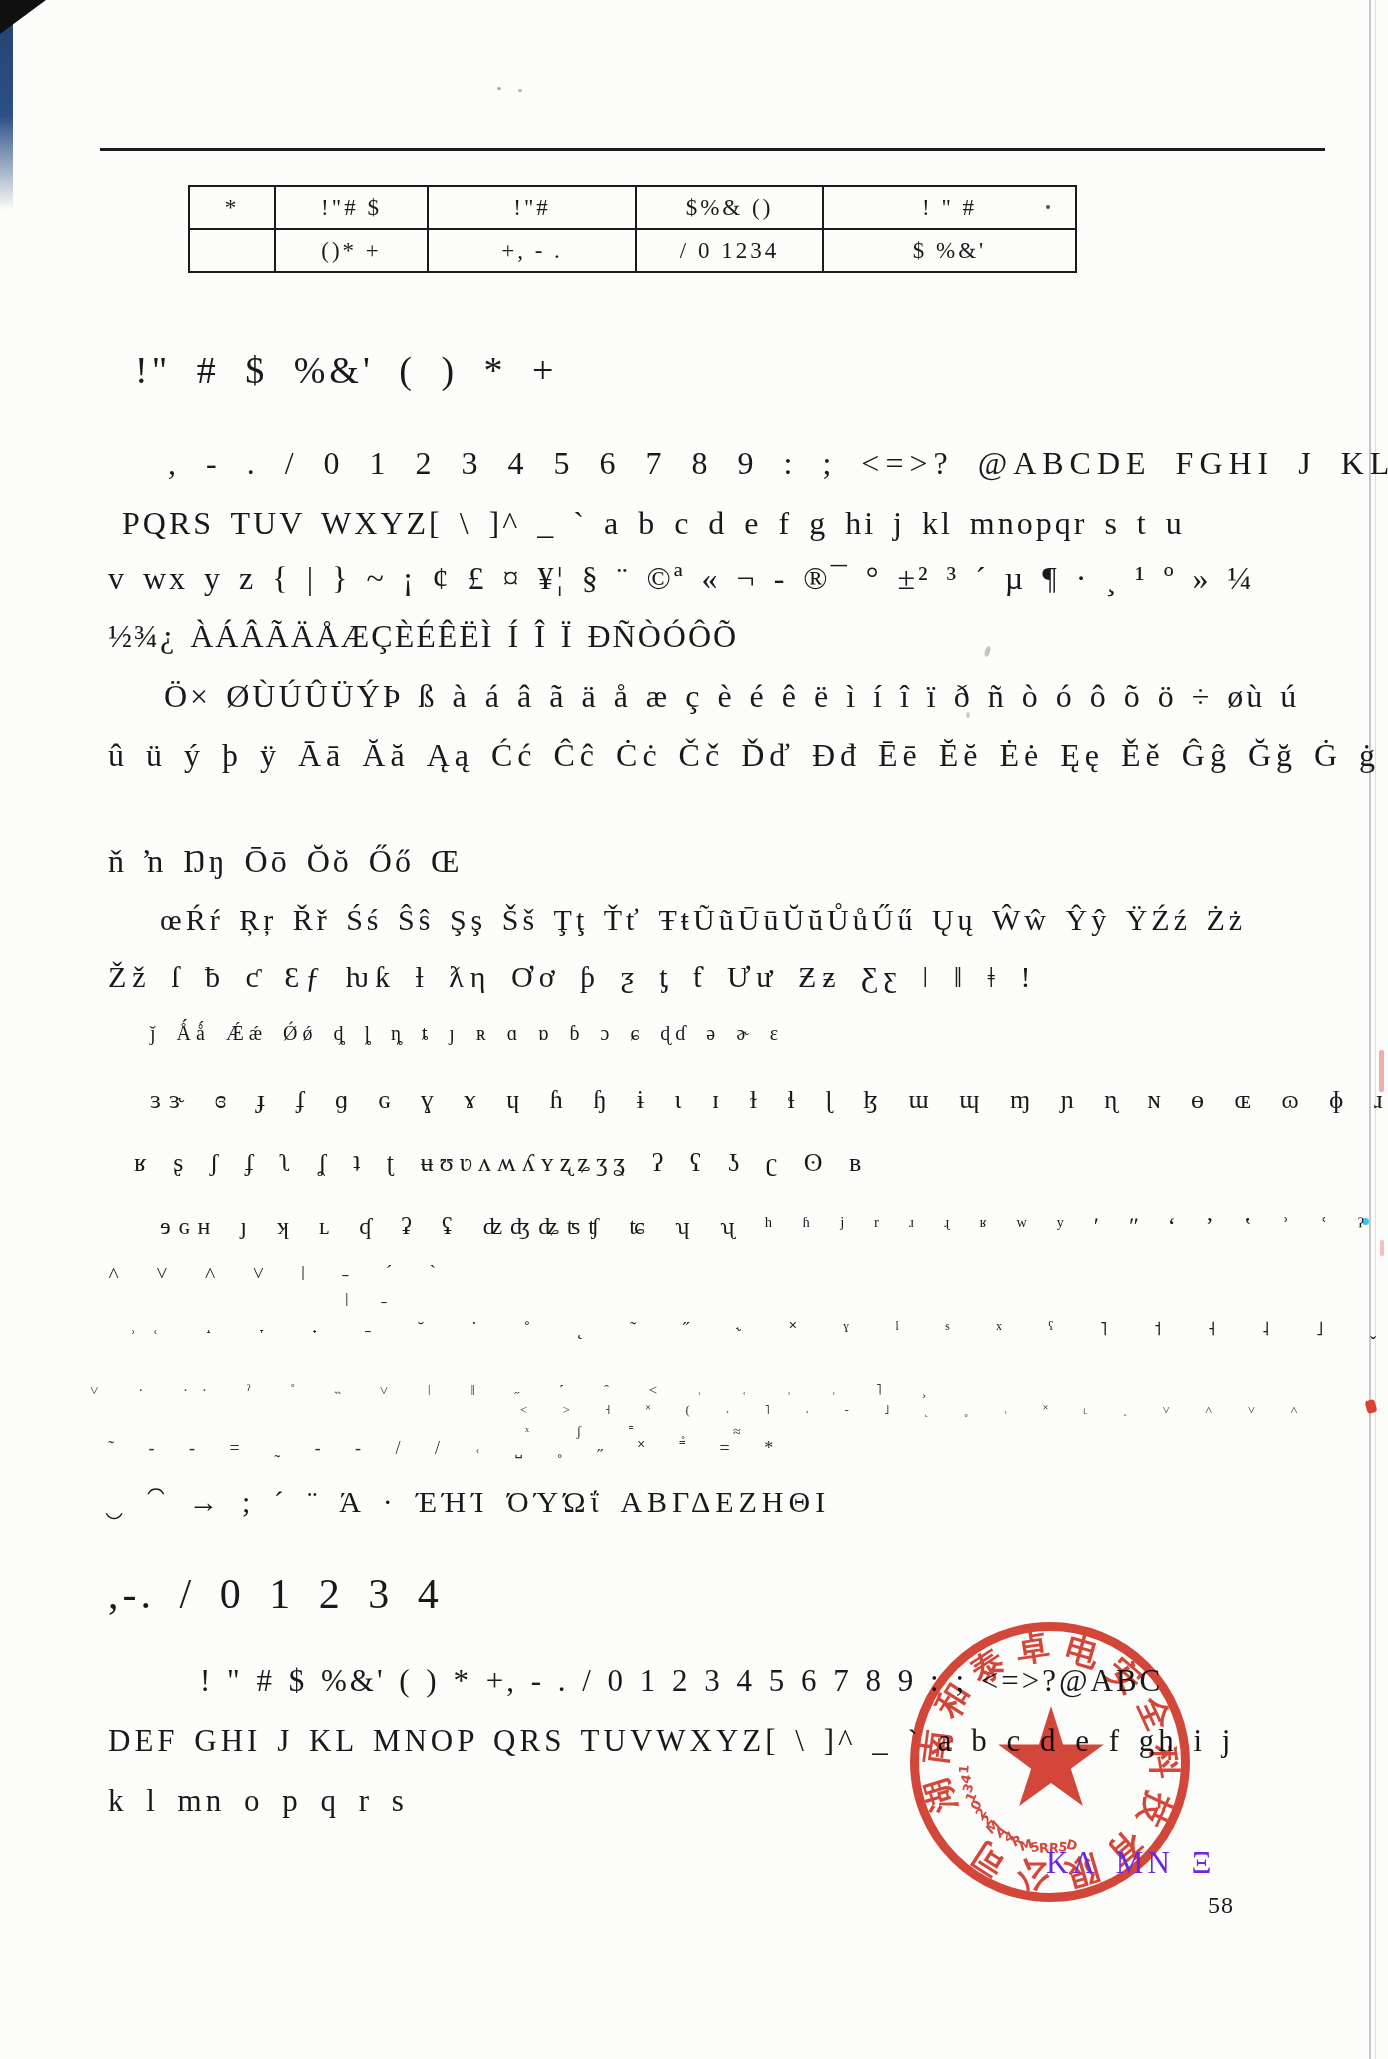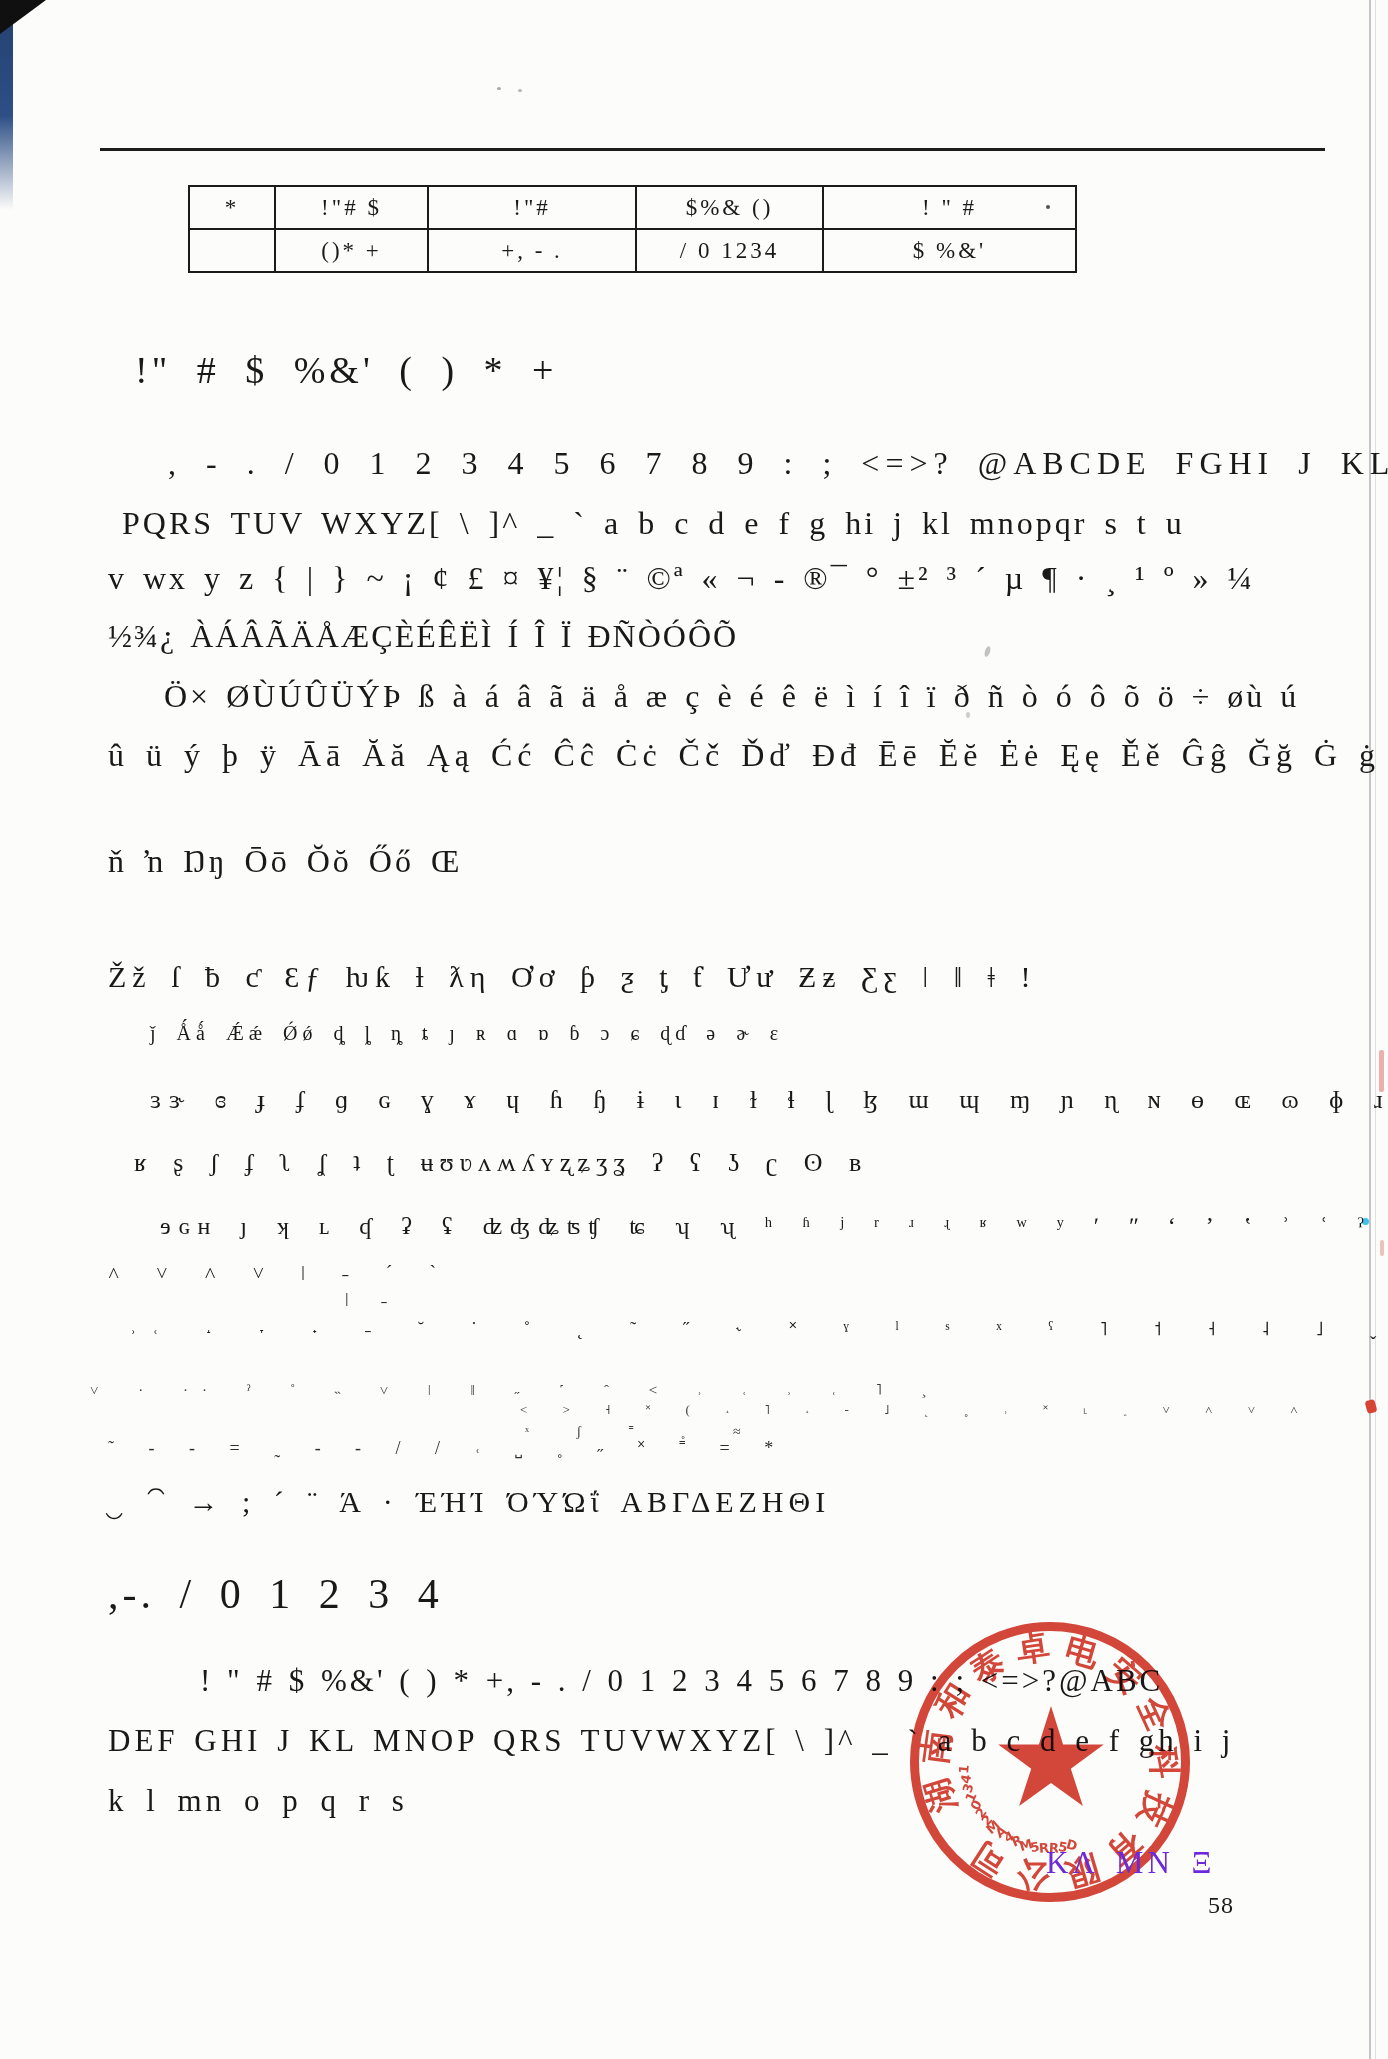--- a/index.html
+++ b/index.html
@@ -88,20 +88,21 @@
 
   <div class="line heading" style="left:135px;top:348px;">!" # $ %&amp;' ( ) * +</div>
 
   <div class="line" style="left:168px;top:445px;font-size:32px;letter-spacing:6px;word-spacing:10px;">, - . / 0 1 2 3 4 5 6 7 8 9 : ;  &lt;=&gt;?  @ABCDE FGHI J KLMNO</div>
   <div class="line" style="left:115px;top:505px;font-size:32px;letter-spacing:3px;word-spacing:6px;margin-left:7px;">PQRS TUV WXYZ[ \ ]^  _ ` a b c d e f  g hi j  kl  mnopqr s t u</div>
   <div class="line" style="left:108px;top:560px;font-size:32px;letter-spacing:3px;word-spacing:5px;text-align:center;">v wx y z { | } ~    ¡ ¢ £ ¤ ¥¦  §  ¨ ©ª  « ¬ -  ®¯ °  ±² ³ ´ µ ¶ ·  ¸  ¹ º  » ¼</div>
   <div class="line" style="left:108px;top:618px;font-size:32px;letter-spacing:2px;word-spacing:4px;">½¾¿  ÀÁÂÃÄÅÆÇÈÉÊËÌ Í Î Ï ÐÑÒÓÔÕ</div>
   <div class="line" style="left:164px;top:678px;font-size:32px;letter-spacing:3px;word-spacing:4px;">Ö× ØÙÚÛÜÝÞ ß à á â ã ä å æ ç  è é ê ë ì í î ï  ð ñ ò ó ô õ ö ÷ øù ú</div>
   <div class="line" style="left:108px;top:737px;font-size:32px;letter-spacing:5px;word-spacing:4px;">û ü ý þ ÿ Āā Ăă Ąą Ćć Ĉĉ Ċċ  Čč  Ďď Đđ Ēē  Ĕĕ  Ėė Ęę  Ěě  Ĝĝ Ğğ Ġ ġ</div>
   <div class="line" style="left:108px;top:843px;font-size:32px;letter-spacing:3px;word-spacing:6px;">ň ŉ Ŋŋ Ōō Ŏŏ Őő Œ</div>
+  <div class="line" style="left:160px;top:903px;font-size:30px;letter-spacing:4px;word-spacing:4px;">œŔŕ Ŗŗ Řř Śś Ŝŝ Şş Šš Ţţ   Ťť ŦŧŨũŪūŬŭŮůŰű Ųų Ŵŵ Ŷŷ ŸŹź Żż</div>
   <div class="line" style="left:108px;top:960px;font-size:30px;letter-spacing:6px;word-spacing:6px;">Žž ſ ƀ ƈ Ɛƒ ƕƙ ƚ  ƛη Ơơ ƥ ƺ ƫ ƭ  Ưư Ƶƶ Ƹƹ ǀ ǁ ǂ ǃ</div>
   <div class="line" style="left:150px;top:1022px;font-size:20px;letter-spacing:5px;word-spacing:6px;">ǰ Ǻǻ Ǽǽ Ǿǿ ȡ ȴ ȵ ȶ ȷ ʀ ɑ ɒ ɓ ɔ ɕ ɖɗ ə ɚ ɛ</div>
   <div class="line" style="left:150px;top:1085px;font-size:26px;letter-spacing:8px;word-spacing:8px;">ɜɝ ɞ ɟ ʄ ɡ ɢ ɣ ɤ ɥ ɦ ɧ ɨ ɩ ɪ ɫ ɬ ɭ ɮ ɯ ɰ ɱ ɲ ɳ ɴ ɵ ɶ ɷ ɸ ɹ ɺ ɻ ɼ ɽ ɾ ɿ ʀ</div>
   <div class="line" style="left:108px;top:1148px;font-size:26px;letter-spacing:6px;word-spacing:8px;margin-left:26px;">ʁ ʂ ʃ ʄ ʅ ʆ ʇ ʈ ʉʊʋʌʍʎʏʐʑʒʓ ʔ ʕ ʖ ʗ ʘ ʙ</div>
   <div class="line" style="left:160px;top:1213px;font-size:24px;letter-spacing:8px;word-spacing:8px;">ɘɢʜ ȷ ʞ ʟ ʠ ʡ ʢ ʣʤʥʦʧ ʨ ʮ ʯ ʰ ʱ ʲ ʳ ʴ ʵ ʶ ʷ ʸ ʹ ʺ ʻ ʼ ʽ ʾ ʿ ˀ ˁ ˂ ˃</div>
   <div class="line" style="left:108px;top:1262px;font-size:20px;letter-spacing:12px;word-spacing:8px;">˄ ˅ ˄ ˅ ǀ ˗ ˊ ˋ</div>
   <div class="line" style="left:345px;top:1290px;font-size:18px;letter-spacing:14px;">ǀ ˗</div>
   <div class="line" style="left:130px;top:1318px;font-size:19px;letter-spacing:16px;word-spacing:10px;">˒˓ ˔ ˕ ˖ ˗  ˘ ˙ ˚ ˛ ˜ ˝ ˞ ˟  ˠ ˡ ˢ ˣ ˤ  ˥ ˦ ˧ ˨ ˩ ˬ ˭  ˮ ˯ ˰ ˱ ˲ ˳</div>
   <div class="line" style="left:90px;top:1382px;font-size:15px;letter-spacing:14px;word-spacing:8px;color:#3a3a3a;">˅ · ·· ˀ ˚ ˵ ˅ ǀ ǁ ˶ ˹ ˆ ˂ ˒ ˓ ˒ ˓      ˥ ¸</div>
   <div class="line" style="left:520px;top:1402px;font-size:13px;letter-spacing:13px;word-spacing:6px;color:#3a3a3a;">˂ ˃ ˧ ˟   ( ˔   ˥ ˔ - ˩ ˻ ˳ ˒ ˟ ˪ ˰ ˅ ˄ ˅ ˄</div>

